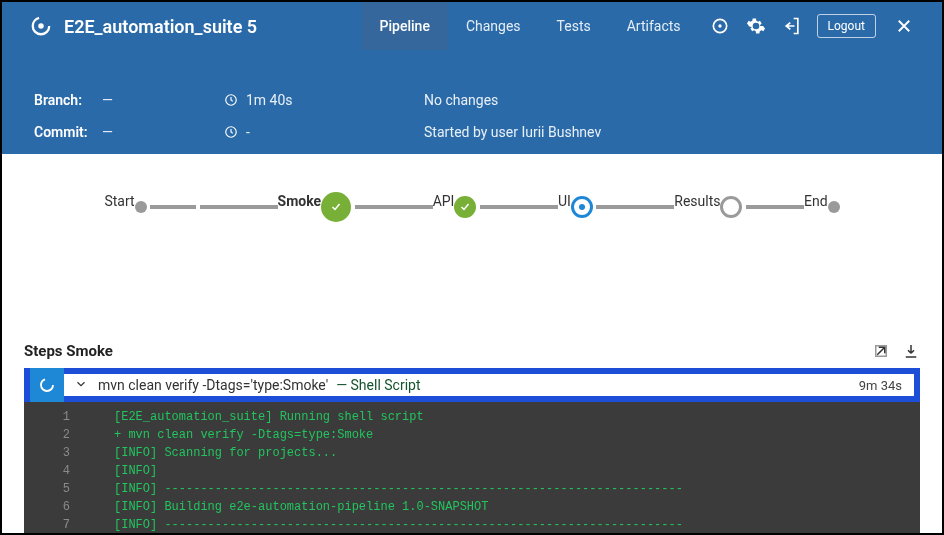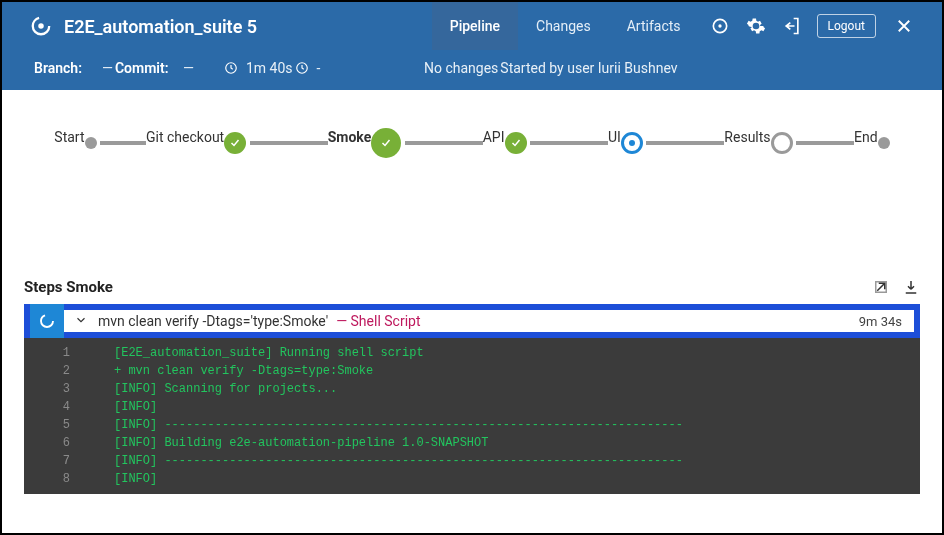--- a/index.html
+++ b/index.html
@@ -11,21 +11,21 @@
   .spacer-flex { flex:1; }
   .tabs { display: flex; align-items: stretch; height: 48px; }
   .tab { display:flex; align-items:center; padding: 0 18px; font-size: 14px; cursor:pointer; color:#e4eef7;}
   .tab.active { background: #35679c; color:#fff; font-weight:500;}
   .top-actions { display:flex; align-items:center; gap:14px; margin-left: 10px; }
   .top-actions .icon-btn { width: 22px; height:22px; display:flex; align-items:center; justify-content:center; cursor:pointer; }
   .logout-btn { border:1px solid rgba(255,255,255,0.7); border-radius:3px; padding: 4px 10px; font-size:12px; color:#fff; cursor:pointer; }
   .close-btn { width:20px; height:20px; cursor:pointer; display:flex; align-items:center; justify-content:center; margin-left: 4px;}
 
   .header-info { display:flex; padding: 10px 32px 14px 32px; font-size:14px; gap: 0; }
-  .info-col { display:flex; flex-direction:row; gap:2px; }
+  .info-col { display:flex; flex-direction:column; gap:16px;margin-top:32px; }
   .info-col.col1 { width: 190px;}
   .info-col.col2 { width: 200px;}
   .info-col.col3 { flex:1;}
   .info-row { display:flex; align-items:center; gap:8px; color:#e8f0f7;}
   .info-label { font-weight:600; color:#fff; width:60px;}
   .info-icon { width:14px; height:14px; display:inline-flex; align-items:center; justify-content:center;}
 
   .pipeline-area { padding: 38px 20px 20px 20px; background:#fff; }
   .stage-label { font-size:14px; color:#333; margin-bottom: 10px; white-space:nowrap; height:18px;}
   .stage-label.bold { font-weight:700; }
@@ -45,21 +45,21 @@
   .steps-section { padding: 0 22px; }
   .steps-header { display:flex; align-items:center; padding: 10px 0 8px 0; gap: 28px; }
   .steps-title { font-size:15px; font-weight:700; color:#222; }
   .steps-header-icons { margin-left:auto; display:flex; gap:12px; }
   .steps-header-icons .hbtn{ width:18px; height:18px; cursor:pointer; display:flex; align-items:center; justify-content:center;}
 
   .step-row { display:flex; align-items:center; background:#fff; border:6px solid #1d4ed8; height:34px; font-size:14px;}
   .step-status { width:34px; height:34px; background:#1e87d6; display:flex; align-items:center; justify-content:center;}
   .step-chevron { margin: 0 10px; cursor:pointer;}
   .step-cmd { color:#333;}
-  .step-type { color:#be185d; margin-left:8px;}
+  .step-type { color:#14532d; margin-left:8px;}
   .step-time { margin-left:auto; margin-right:12px; color:#444; font-size:13px;}
 
   .console { background:#3b3b3b; color:#ddd; font-family: "SFMono-Regular", Consolas, "Liberation Mono", Menlo, monospace; font-size:12px; line-height:1.5; padding: 6px 0; overflow:hidden;}
   .console-line { display:flex; padding: 0 12px;}
   .line-no { width:46px; text-align:right; color:#8a8a8a; padding-right: 12px; flex-shrink:0; user-select:none;}
   .line-txt { white-space:pre; color:#22c55e;margin-left:32px;}
 </style>
 </head>
 <body>
 
@@ -69,20 +69,21 @@
       <svg viewBox="0 0 24 24" width="22" height="22">
           <circle cx="12" cy="12" r="9" fill="none" stroke="#fff" stroke-width="2.5" stroke-dasharray="40 20"></circle>
           <circle cx="12" cy="12" r="3" fill="#fff"></circle>
         </svg>
     </span>
     <div class="title">E2E_automation_suite 5</div>
     <div class="spacer-flex"></div>
     <div class="tabs">
       <div class="tab active">Pipeline</div>
       <div class="tab">Changes</div>
+      <div class="tab">Tests</div>
       <div class="tab">Artifacts</div>
     </div>
     <div class="top-actions">
       <span class="icon-btn">
         <svg viewBox="0 0 24 24" width="20" height="20" fill="none" stroke="#fff" stroke-width="2">
             <circle cx="12" cy="12" r="8"></circle>
             <circle cx="12" cy="12" r="2" fill="#fff" stroke="none"></circle>
           </svg>
       </span>
       <span class="icon-btn">
@@ -155,30 +156,20 @@
           <span class="dot"></span>
         </div>
     </div>
     <div class="stage-block">
         <div class="stage-label">&nbsp;</div>
         <div class="node-row">
           <span class="connector" style="width:46px;"></span>
         </div>
       </div>
 
-    <div class="stage-block">
-      <div class="stage-label">Git checkout</div>
-      <div class="node-row">
-          <span class="check-circle">
-            <svg viewBox="0 0 24 24" fill="none" stroke="#fff" stroke-width="3">
-              <path d="M5 12l5 5 9-11"></path>
-            </svg>
-          </span>
-        </div>
-    </div>
     <div class="stage-block">
         <div class="stage-label">&nbsp;</div>
         <div class="node-row">
           <span class="connector" style="width:78px;"></span>
         </div>
       </div>
 
     <div class="stage-block">
       <div class="stage-label bold">Smoke</div>
       <div class="node-row">

